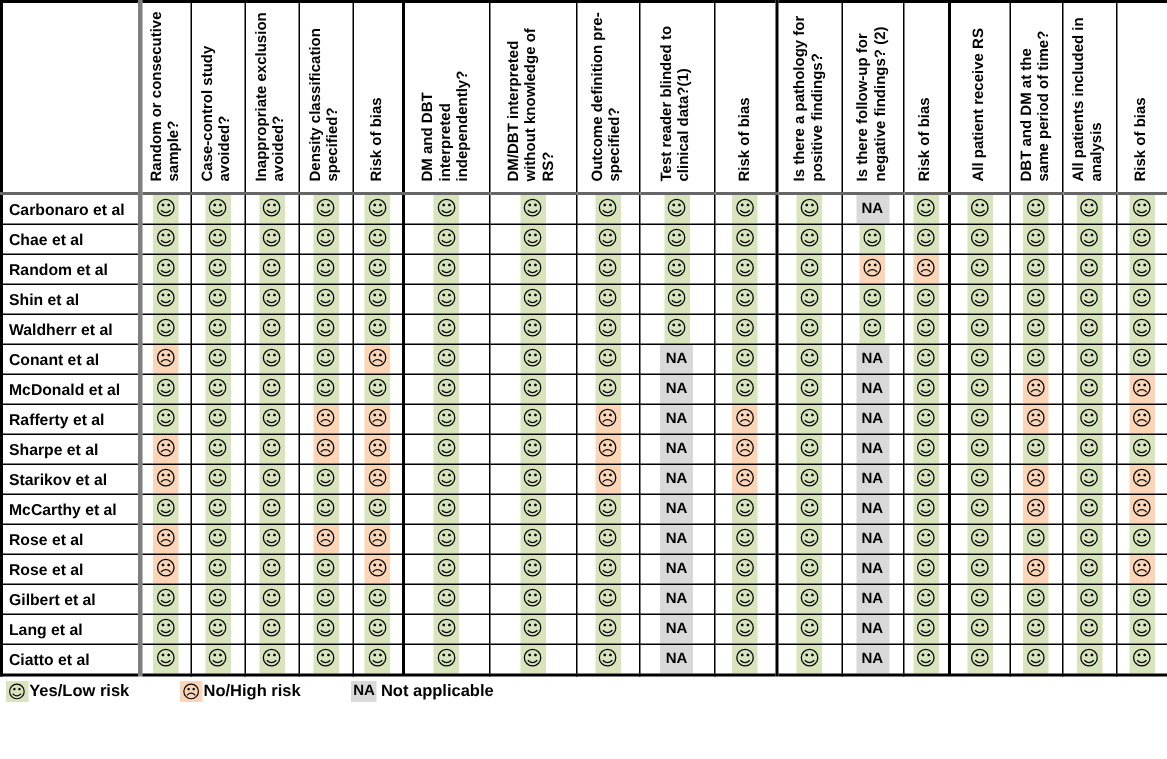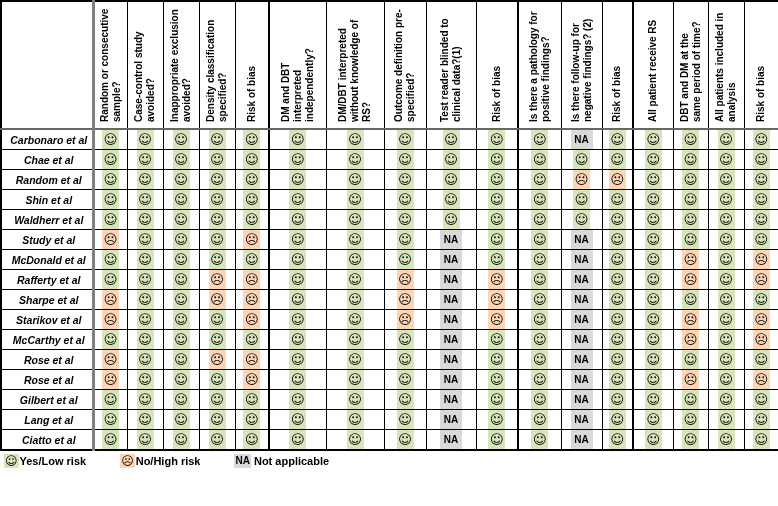--- a/index.html
+++ b/index.html
@@ -9,21 +9,21 @@
   
   tr.group-row th{height:31px;vertical-align:top;text-align:left;padding:2px 2px 0 4px;
     font-size:13.5px;font-weight:bold;line-height:1.1;border-bottom:2px solid #666;}
   th.corner{font-size:11px;padding-top:3px;}
   th.group{border-left:2px solid #000;}
   tr.col-row th{height:122px;vertical-align:bottom;text-align:center;padding:2px 1px;border-bottom:2px solid #666;}
   .rot{display:inline-block;writing-mode:vertical-rl;transform:rotate(180deg);
     height:114px;font-weight:bold;font-size:10px;line-height:1.18;text-align:left;}
   
   .study{border-right:3px solid #7f7f7f;}
-  tbody th.study{font-size:10.5px;font-weight:bold;text-align:center;padding-left:4px;white-space:nowrap;font-style:italic;}
+  tbody th.study{font-size:10.5px;font-weight:bold;text-align:left;padding-left:4px;white-space:nowrap;}
   
   tbody tr{height:19px;}
   tbody td{text-align:center;vertical-align:middle;}
   td.gs,th.gs{border-left:2px solid #000;}
   .band{display:block;margin:0 auto;height:19px;line-height:19px;}
   .band.face{width:17px;font-family:"DejaVu Sans",sans-serif;font-size:13.5px;}
   .band.yes{background:var(--yes-bg);}
   .band.no{background:var(--no-bg);}
   .band.na{width:22px;background:var(--na-bg);font-size:10px;font-weight:bold;
     font-family:"Liberation Sans",sans-serif;}
@@ -349,21 +349,21 @@
             <span class="band face yes">☺</span>
           </td>
           <td>
             <span class="band face yes">☺</span>
           </td>
           <td>
             <span class="band face yes">☺</span>
           </td>
         </tr>
         <tr>
-          <th class="study">Study et al</th>
+          <th class="study">Conant et al</th>
           <td class="gs">
             <span class="band face no">☹</span>
           </td>
           <td>
             <span class="band face yes">☺</span>
           </td>
           <td>
             <span class="band face yes">☺</span>
           </td>
           <td>

